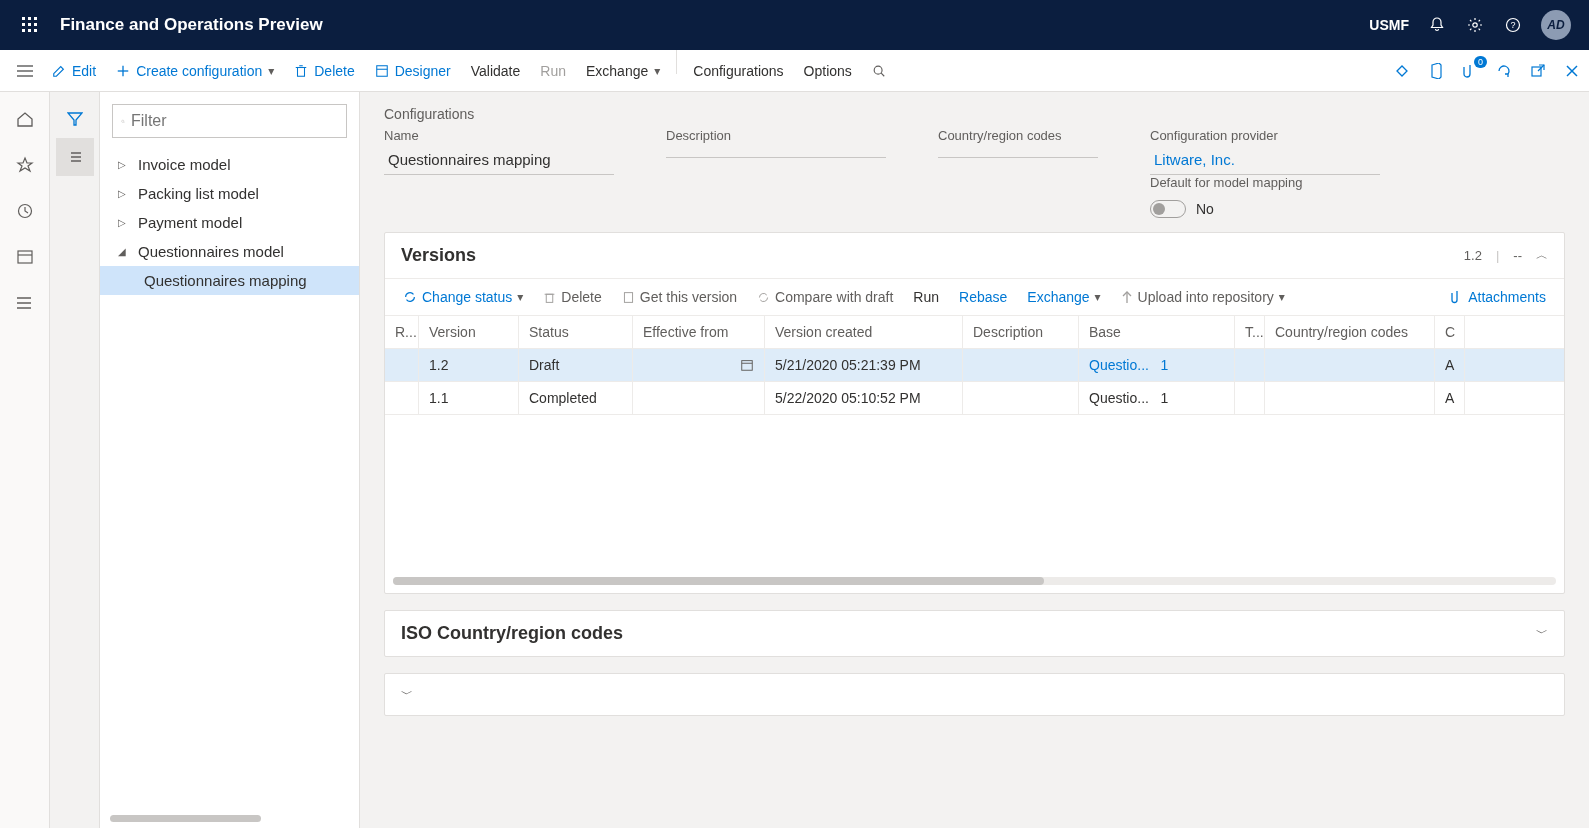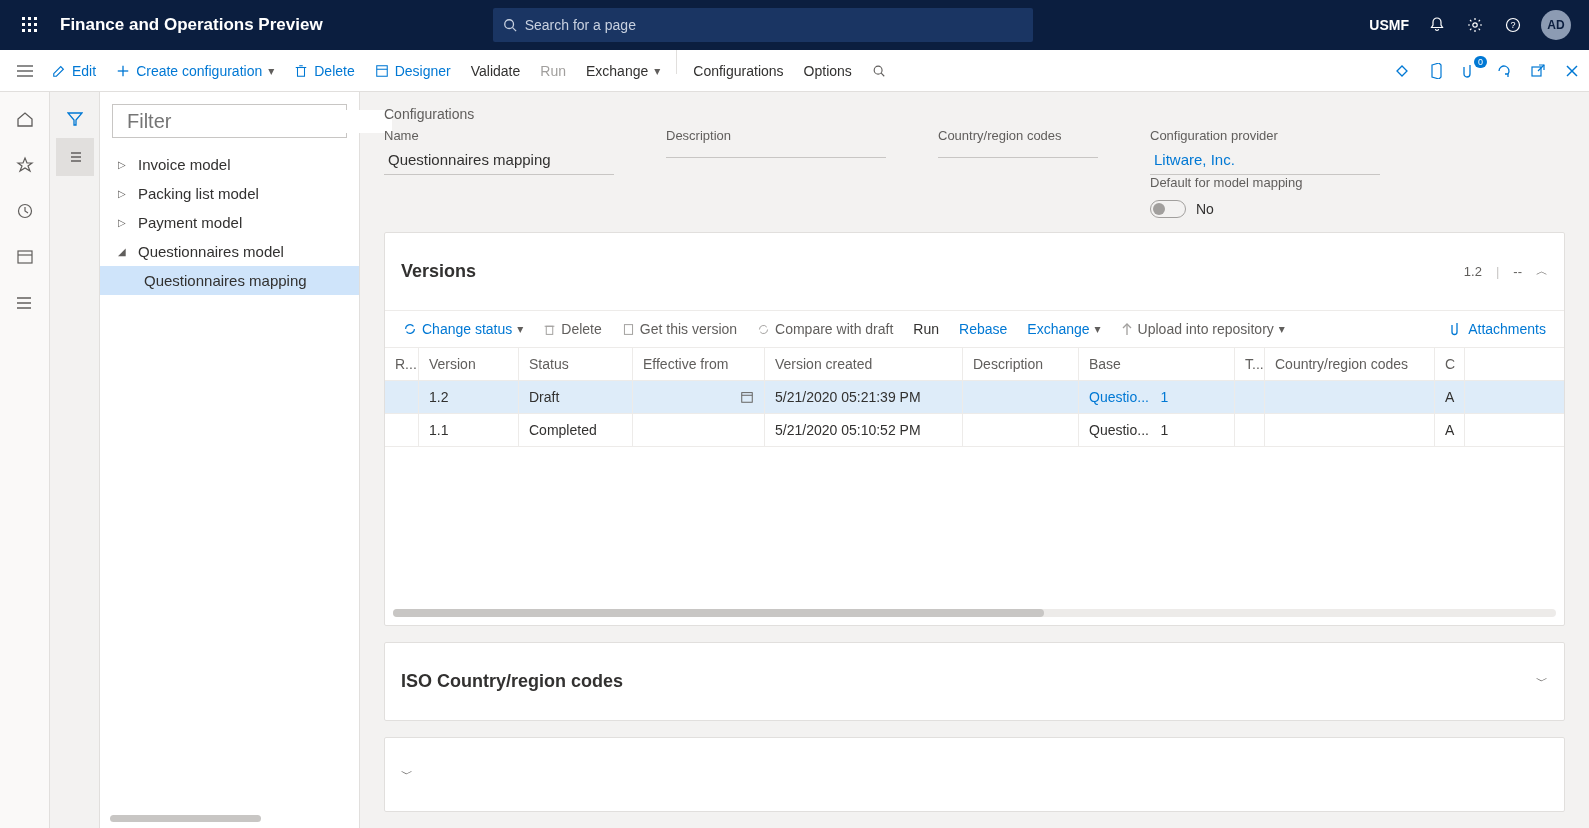--- a/index.html
+++ b/index.html
@@ -10,21 +10,21 @@
 .topbar .waffle { width: 40px; display:flex; justify-content:center; align-items:center; font-size:18px;}
 .topbar .apptitle { font-size: 17px; font-weight: 600; padding-left: 10px; flex: 0 0 auto; }
 .topbar .spacer-left { flex: 0 0 170px; }
 .topbar .searchwrap { flex: 0 0 540px; height: 34px; background: #1a3563; border-radius: 2px; display:flex; align-items:center; padding: 0 10px; color:#c8d1e0;}
 .topbar .searchwrap input { background: transparent; border: none; color:#fff; font-size:14px; margin-left:8px; flex:1; outline:none;}
 .topbar .searchwrap input::placeholder { color:#c8d1e0; }
 .topbar .grow { flex:1; }
 .topbar .right { display:flex; align-items:center; gap: 18px; padding-right:8px;}
 .topbar .right .company { font-size:14px; font-weight:600; }
 .topbar .right .icon { width:20px; height:20px; display:flex; align-items:center; justify-content:center; color:#fff; }
-.topbar .avatar { width:30px; height:30px; border-radius:50%; background:#8c9bb3; color:#0b1e3f; font-size:12px; font-weight:600; display:flex;align-items:center;justify-content:center;}
+.topbar .avatar { width:30px; height:30px; border-radius:50%; background:#8c9bb3; color:#0b1e3f; font-size:12px; font-weight:600; display:flex;align-items:center;justify-content:center;font-style:italic;}
 
 
 .cmdbar { height: 42px; background:#fff; border-bottom:1px solid #e1dfdd; display:flex; padding:0 8px; position:relative;}
 .cmdbar .ham { width:34px; display:flex; justify-content:center; align-items:center; color:#666;}
 .cmdbar .btn { display:flex; align-items:center; gap:6px; padding: 0 10px; height:100%; color:#323130; cursor:pointer; font-size:14px;}
 .cmdbar .btn.blue { color:#0078d4; }
 .cmdbar .btn.dim { color:#a19f9d; }
 .cmdbar .sep { width:1px; height:24px; background:#e1dfdd; margin:0 6px;}
 .cmdbar .right { position:absolute; right:8px; top:0; height:100%; display:flex; align-items:center; gap:16px;}
 .cmdbar .right .ic { color:#0078d4; position:relative; width:18px; height:18px; display:flex; align-items:center; justify-content:center;}
@@ -34,41 +34,41 @@
 .main { display:flex; height: calc(828px - 50px - 42px); }
 .leftrail { width:50px; background:#faf9f8; border-right:1px solid #e1dfdd; display:flex; flex-direction:column; align-items:center; padding-top:8px; gap:8px;}
 .leftrail .ritem { width:38px; height:38px; display:flex; align-items:center; justify-content:center; color:#605e5c; border-radius:2px; }
 
 .navcol { width:50px; background:#f3f2f1; border-right:1px solid #e1dfdd; display:flex; flex-direction:column; align-items:center; padding-top:8px;}
 .navcol .nitem { width:38px; height:38px; display:flex; align-items:center; justify-content:center; color:#0078d4;}
 .navcol .nitem.active { background:#e1dfdd; }
 
 .treepane { width:260px; background:#fff; border-right:1px solid #e1dfdd; display:flex; flex-direction:column; position:relative;}
 .treepane .filterbox { margin:12px 12px 6px 12px; border:1px solid #c8c6c4; height:34px; display:flex; align-items:center; padding:0 8px; color:#a19f9d;}
-.treepane .filterbox input { border:none; outline:none; flex:1; font-size:20px; margin-left:6px; }
+.treepane .filterbox input { border:none; outline:none; flex:1; font-size:16px; margin-left:6px; }
 .tree { padding: 6px 0; overflow-y:auto; flex:1;}
 .tree .node { display:flex; align-items:center; padding:6px 10px 6px 18px; gap:8px; cursor:pointer; font-size:15px;}
 .tree .node .caret { width:12px; color:#605e5c; font-size:10px;}
 .tree .node.child { padding-left:44px; }
 .tree .node.selected { background:#cfe4fa; }
 .treepane .hscroll { position:absolute; bottom:6px; left:10px; right:98px; height:7px; background:#c8c6c4; border-radius:4px;}
 
 .content { flex:1; overflow:auto; padding: 14px 24px 20px 24px; position:relative;}
 .crumb { font-size:14px; color:#605e5c; margin-bottom:4px;}
 .fieldsrow { display:flex; gap:52px; margin-top:6px; margin-bottom:14px;}
 .fieldsrow .f { display:flex; flex-direction:column; }
 .fieldsrow .lbl { font-size:13px; color:#605e5c; margin-bottom:4px;}
 .fieldsrow .val { border-bottom:1px solid #c8c6c4; padding:4px 2px 6px 4px; min-width:220px; font-size:15px;}
 .fieldsrow .val.link { color:#0078d4; }
 .fieldsrow .toggle { display:flex; align-items:center; gap:10px; margin-top:6px;}
 .fieldsrow .toggle .switch { width:36px; height:18px; border:1px solid #a19f9d; border-radius:10px; position:relative;}
 .fieldsrow .toggle .switch::after { content:""; position:absolute; width:12px; height:12px; background:#a19f9d; border-radius:50%; top:2px; left:2px;}
 
 .panel { background:#fff; border:1px solid #e1dfdd; border-radius:2px; margin-bottom:16px;}
-.panel .phead { display:flex; align-items:center; padding:28px 16px; border-bottom:1px solid #edebe9;}
+.panel .phead { display:flex; align-items:center; padding:12px 16px; border-bottom:1px solid #edebe9;}
 .panel .phead .ptitle { font-size:18px; font-weight:600; flex:1;}
 .panel .phead .pright { display:flex; align-items:center; gap:14px; color:#605e5c; font-size:13px;}
 .panel .ptoolbar { display:flex; gap:4px; padding:6px 10px; border-bottom:1px solid #edebe9; font-size:14px;}
 .panel .ptoolbar .pbtn { display:flex; align-items:center; gap:5px; padding:4px 8px; color:#605e5c;}
 .panel .ptoolbar .pbtn.blue { color:#0078d4;}
 .panel .ptoolbar .pbtn.dark { color:#323130;}
 
 .table { display:flex; flex-direction:column; overflow-x:auto;}
 .thead, .trow { display:flex; border-bottom:1px solid #edebe9; min-width:1060px;}
 .thead .th, .trow .td { padding:8px 10px; border-right:1px solid #edebe9; font-size:14px; display:flex; align-items:center;}
@@ -100,27 +100,20 @@
           <rect x="6" y="6" width="3" height="3"></rect>
           <rect x="12" y="6" width="3" height="3"></rect>
           <rect y="12" width="3" height="3"></rect>
           <rect x="6" y="12" width="3" height="3"></rect>
           <rect x="12" y="12" width="3" height="3"></rect>
         </g>
       </svg>
   </div>
   <div class="apptitle">Finance and Operations Preview</div>
   <div class="spacer-left"></div>
-  <div class="searchwrap">
-    <svg width="14" height="14" viewBox="0 0 16 16">
-        <circle cx="7" cy="7" r="5" stroke="#c8d1e0" stroke-width="1.5" fill="none"></circle>
-        <line x1="11" y1="11" x2="15" y2="15" stroke="#c8d1e0" stroke-width="1.5"></line>
-      </svg>
-    <input placeholder="Search for a page" style="">
-  </div>
   <div class="grow"></div>
   <div class="right">
     <div class="company">USMF</div>
     <div class="icon">
         <svg width="16" height="16" viewBox="0 0 16 16">
           <path d="M8 1a4 4 0 00-4 4v3l-1.5 2.5h11L12 8V5a4 4 0 00-4-4z M6.5 12a1.5 1.5 0 003 0" fill="none" stroke="#fff" stroke-width="1.2"></path>
         </svg>
       </div>
     <div class="icon">
         <svg width="16" height="16" viewBox="0 0 16 16">
@@ -438,21 +431,21 @@
           <div class="td col-base"><span class="bluelink">Questio...</span>&nbsp;&nbsp;&nbsp;<span class="bluelink">1</span></div>
           <div class="td col-t"></div>
           <div class="td col-crc"></div>
           <div class="td col-cr">A</div>
         </div>
         <div class="trow">
           <div class="td col-r"></div>
           <div class="td col-ver">1.1</div>
           <div class="td col-stat">Completed</div>
           <div class="td col-eff"></div>
-          <div class="td col-vc">5/21/2020 05:10:52 PM</div>
+          <div class="td col-vc">5/22/2020 05:10:52 PM</div>
           <div class="td col-desc"></div>
           <div class="td col-base"><span>Questio...</span>&nbsp;&nbsp;&nbsp;<span>1</span></div>
           <div class="td col-t"></div>
           <div class="td col-crc"></div>
           <div class="td col-cr">A</div>
         </div>
         <div class="tablebody-space"></div>
       </div>
       <div class="tbl-hscroll"></div>
     </div>

